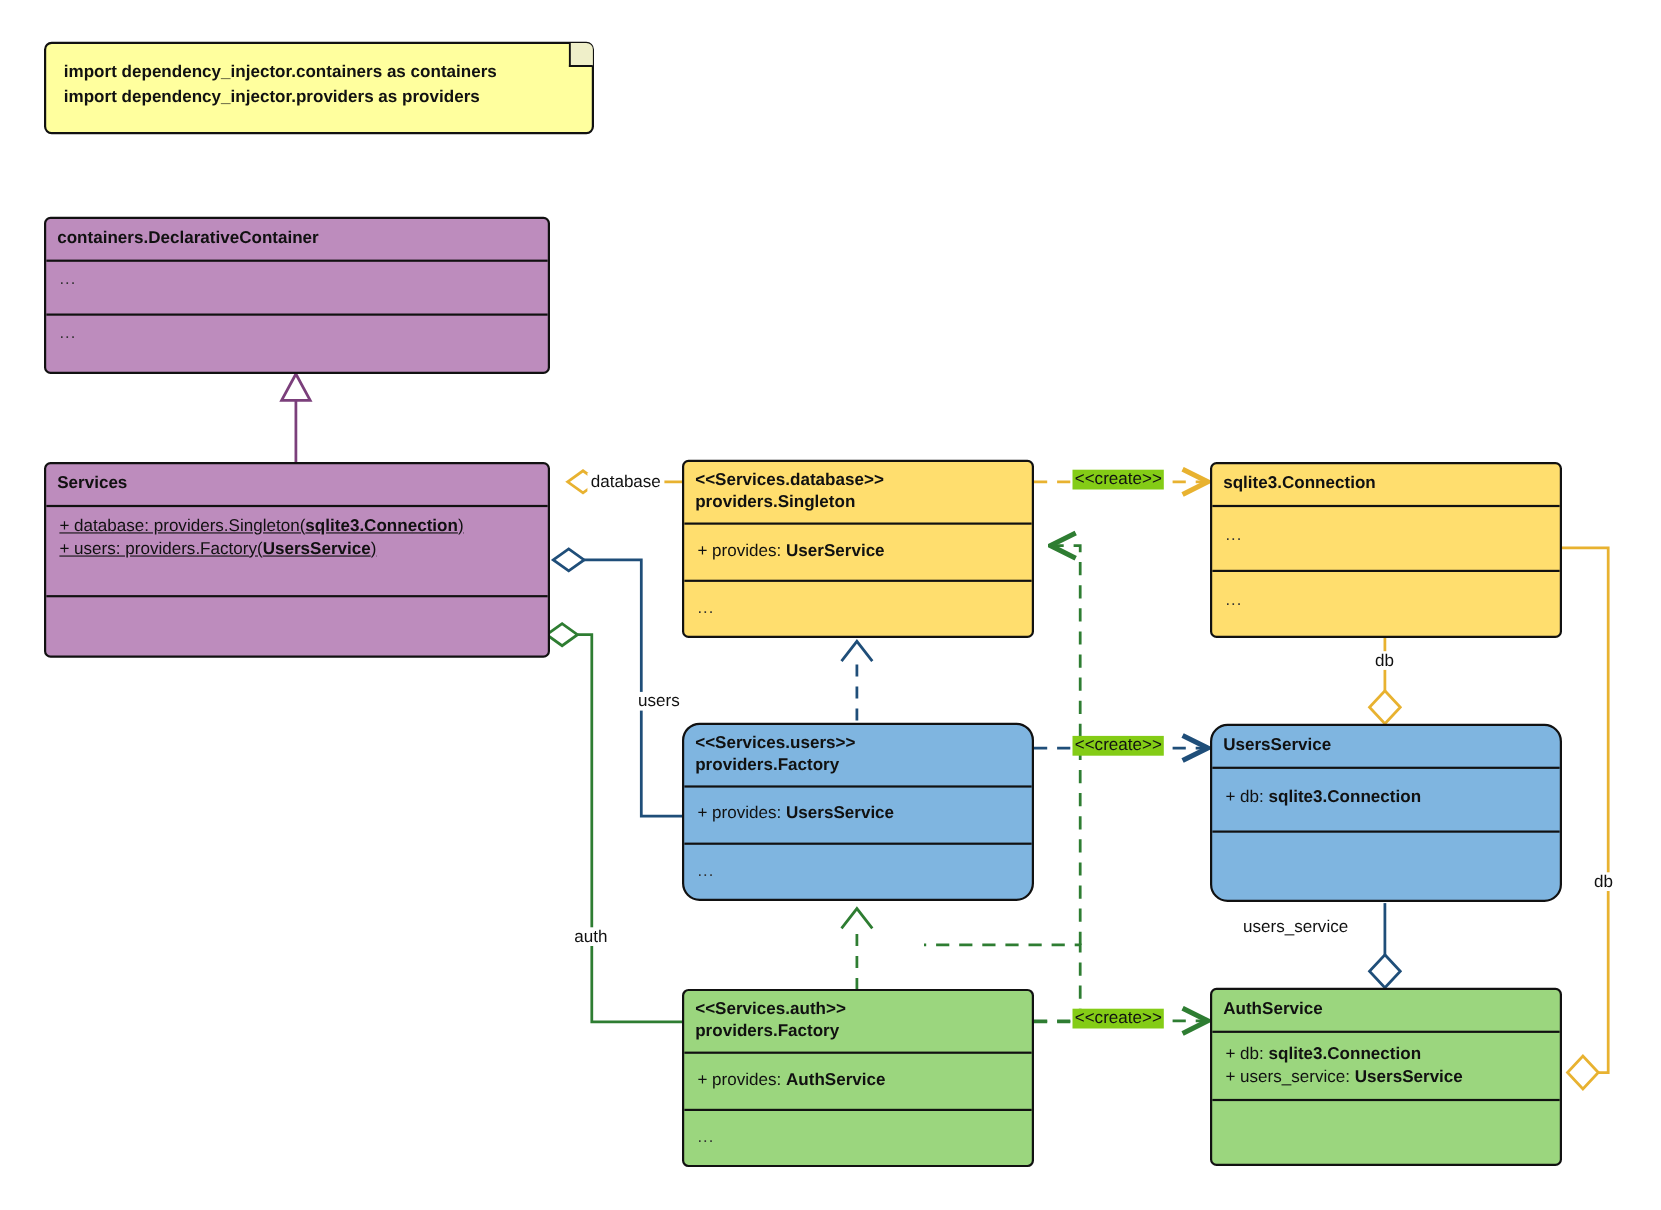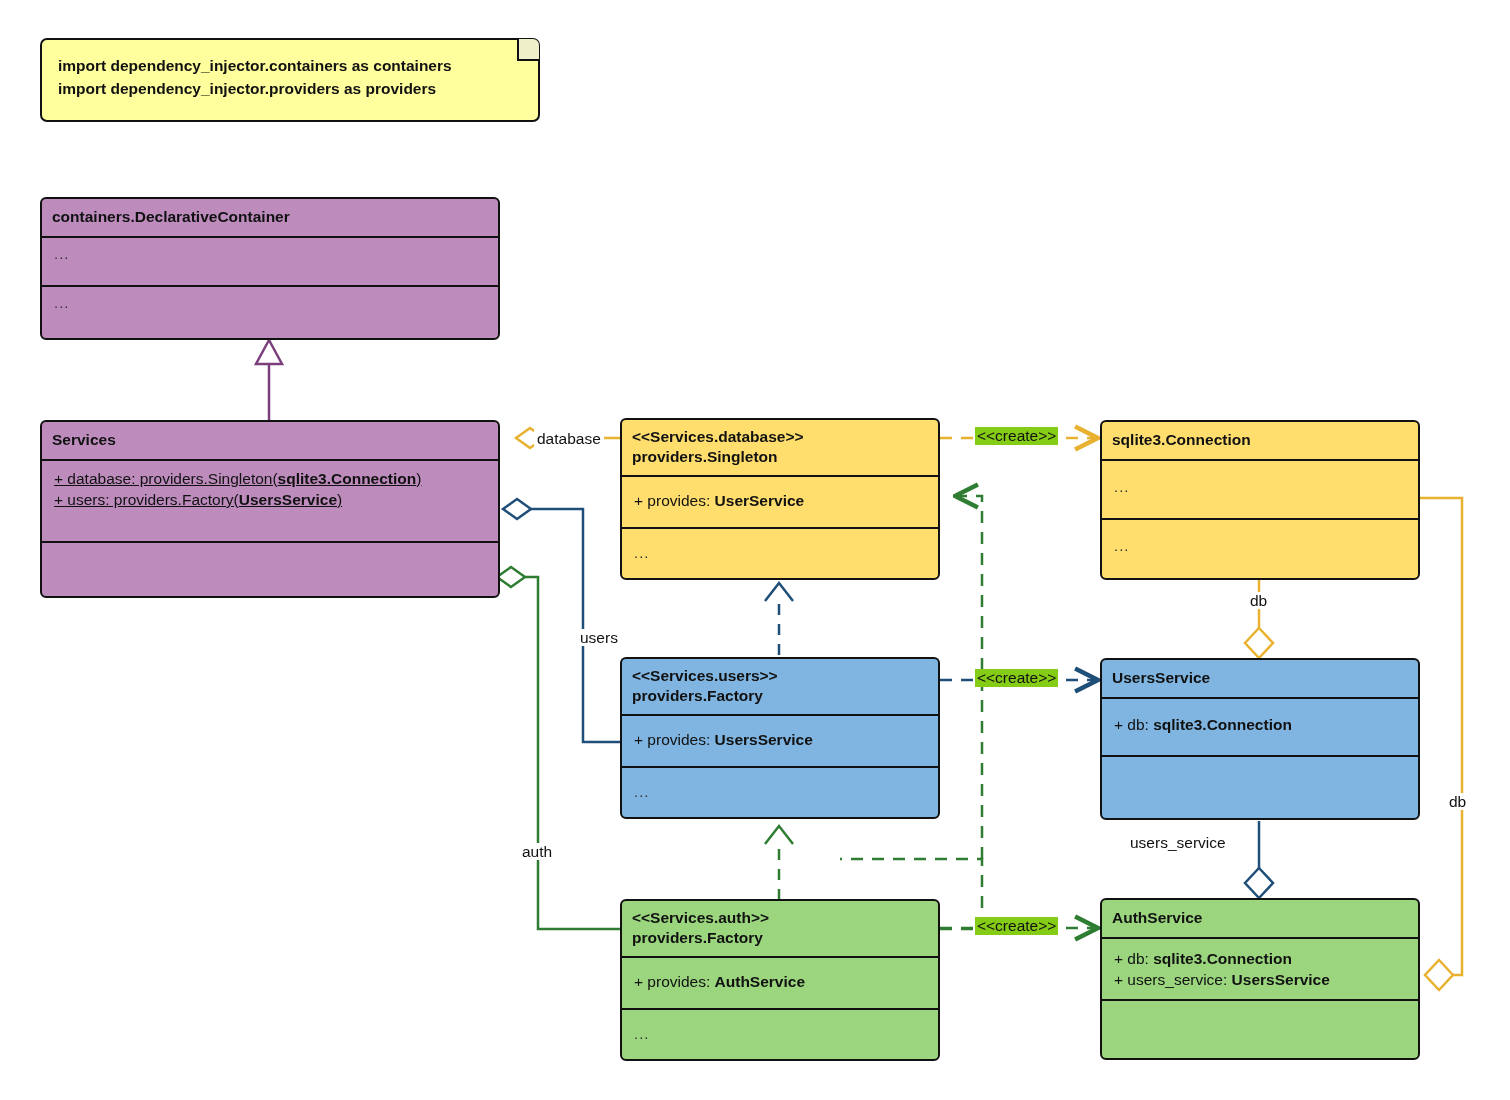--- a/index.html
+++ b/index.html
@@ -66,21 +66,21 @@
   .uml-class .dots {
     color: #333333;
     letter-spacing: 1px;
     font-size: 15px;
   }
   .static-attrs .line { text-decoration: underline; }
 
   
   .theme-purple { background: #bd8cbd; }
   .theme-yellow { background: #ffde6e; }
-  .theme-blue   { background: #7fb5e0; }
+  .theme-blue   { background: #7fb5e0; border-radius: 16px; }
   .theme-green  { background: #9bd67e; }
 
   
   .note {
     position: absolute;
     box-sizing: border-box;
     background: #ffff9e;
     border: 2.5px solid #111111;
     border-radius: 7px;
     padding: 14px 16px 12px 16px;

